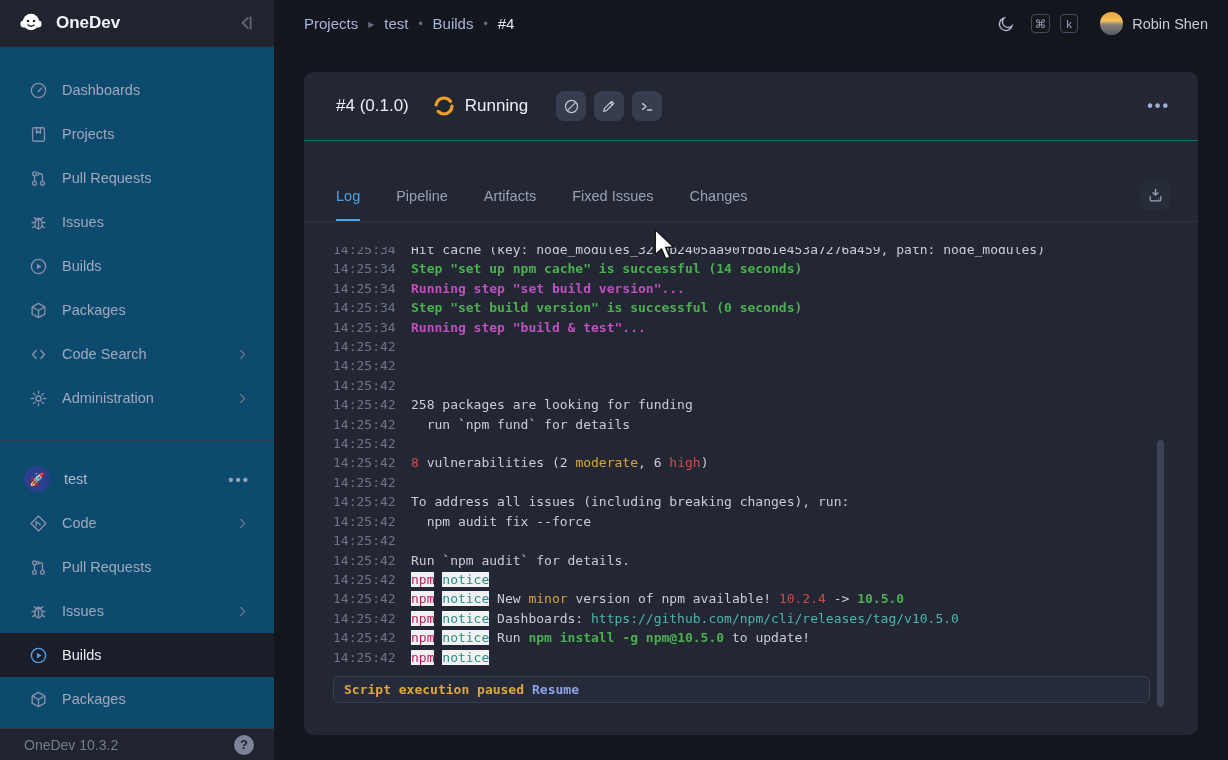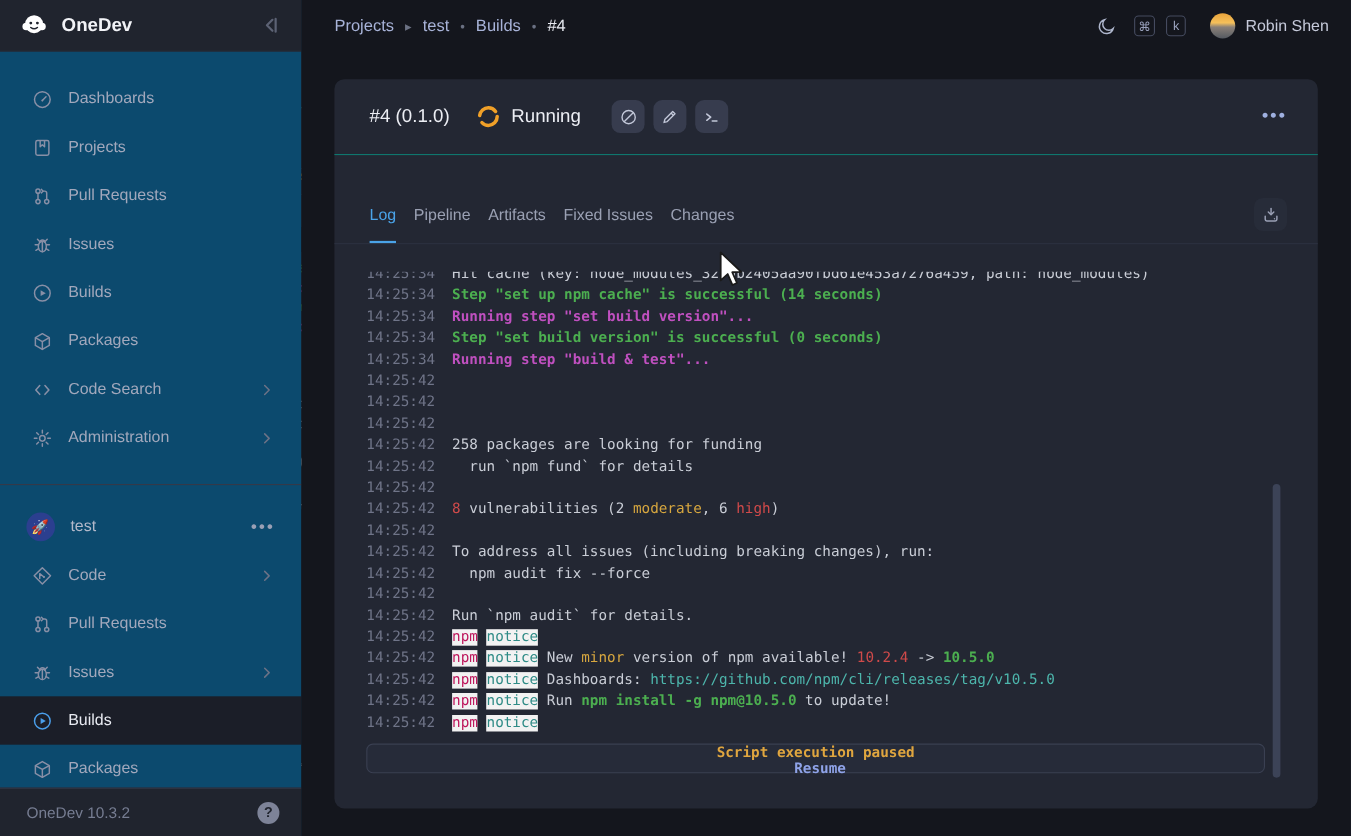--- a/index.html
+++ b/index.html
@@ -20,21 +20,21 @@
   .nav-item .icon { width:20px; height:20px; margin-right:14px; color:#888fa6;
     display:flex; align-items:center; justify-content:center; }
   .nav-item .chev { margin-left:auto; color:#6c7286; display:flex; }
   .nav-item.active { background:#1b1e28; color:#e9ebf2; }
   .nav-item.active .icon { color:#4a9eea; }
   .side-divider { height:1px; background:#343949; margin:20px 0 16px 0; }
   .project-row { height:44px; display:flex; align-items:center; padding:0 24px; color:#b3b9ca; font-size:14.5px; }
   .project-avatar { width:26px; height:26px; border-radius:50%; background:#2b3f8f;
     display:flex; align-items:center; justify-content:center; font-size:13px; margin-right:14px; flex:none; }
   .project-more { margin-left:auto; color:#9aa0b5; letter-spacing:2px; font-size:15px; font-weight:bold; cursor:pointer; }
-  .sidebar-footer { position:absolute; left:0; right:0; bottom:0; height:44px; background:#20242e;
+  .sidebar-footer { position:absolute; left:0; right:0; bottom:0; height:32px; background:#20242e;
     border-top:1px solid #343949; display:flex; align-items:center; padding:0 20px 0 24px; }
   .version-text { color:#767d92; font-size:14px; flex:1; }
   .help-icon { width:20px; height:20px; border-radius:50%; background:#7d8398; color:#20242e;
     font-size:13px; font-weight:bold; display:flex; align-items:center; justify-content:center; cursor:pointer; }
 
   
   .main { position:relative; flex:1; height:760px; background:#14161d; }
   .topbar { height:47px; display:flex; align-items:center; padding:0 20px 0 30px; }
   .breadcrumb { display:flex; align-items:center; gap:10px; font-size:15px; flex:1; }
   .crumb { color:#a8b3d8; cursor:pointer; }
@@ -55,21 +55,21 @@
   .card-header { height:69px; display:flex; align-items:center; padding:0 28px 0 32px;
     border-bottom:1px solid #0f766e; }
   .build-title { color:#eceef4; font-size:17px; }
   .spinner { margin:0 10px 0 24px; display:flex; animation:spin 1.1s linear infinite; }
   @keyframes spin { to { transform:rotate(360deg); } }
   .build-status { color:#eceef4; font-size:17px; margin-right:20px; }
   .hbtn { width:30px; height:30px; border-radius:8px; background:#373c4e; color:#c2c7d8;
     display:flex; align-items:center; justify-content:center; margin-left:8px; cursor:pointer; }
   .card-more { margin-left:auto; color:#9fb0e0; font-size:16px; font-weight:bold; letter-spacing:2px; cursor:pointer; }
 
-  .tabs-row { position:relative; height:81px; display:flex; align-items:flex-end; gap:16px;
+  .tabs-row { position:relative; height:81px; display:flex; align-items:flex-end; gap:36px;
     padding:0 32px; border-bottom:1px solid #2c3140; }
   .tab { font-size:14.5px; color:#9aa0b3; padding-bottom:15px; cursor:pointer; border-bottom:2px solid transparent; }
   .tab.active { color:#4aa3e8; border-bottom-color:#4aa3e8; }
   .download-btn { position:absolute; right:28px; top:39px; width:30px; height:30px; border-radius:8px;
     background:#31364555; color:#9aa0b5; display:flex; align-items:center; justify-content:center; cursor:pointer; }
 
   
   .log-clip { position:absolute; left:0; right:0; top:175px; height:429px; overflow:hidden; padding:0 29px; }
   .log-lines { margin-top:-7px; font-family:"DejaVu Sans Mono", monospace; font-size:13px; line-height:19.4px; }
   .log-row { display:flex; white-space:pre; }
@@ -77,21 +77,21 @@
   .seg-default { color:#c9cdd6; }
   .seg-green { color:#4caf50; font-weight:bold; }
   .seg-magenta { color:#c050c0; font-weight:bold; }
   .seg-red { color:#d04a4a; }
   .seg-yellow { color:#d7a73f; }
   .seg-teal { color:#4db6ac; }
   .seg-npm-badge { background:#f2f2f2; color:#be185d; }
   .seg-notice-badge { background:#f2f2f2; color:#2e8b86; }
   .paused-bar { position:absolute; left:29px; top:604px; width:817px; height:27px; background:#262b39;
     border:1px solid #3a4052; border-radius:6px; display:flex; align-items:center; padding:0 10px;
-    font-family:"DejaVu Sans Mono", monospace; font-size:13px;flex-direction:column; }
+    font-family:"DejaVu Sans Mono", monospace; font-size:13px; }
   .paused-text { color:#e0a63f; font-weight:bold; }
   .resume-link { color:#8fa3e8; font-weight:bold; margin-left:8px; cursor:pointer; }
   .scroll-thumb { position:absolute; right:34px; top:368px; width:7px; height:267px;
     background:#3c4357; border-radius:4px; cursor:pointer; }
 
   .cursor { position:fixed; left:652px; top:228px; z-index:50; pointer-events:none; }
   svg { display:block; }
 </style>
 </head>
 <body>

